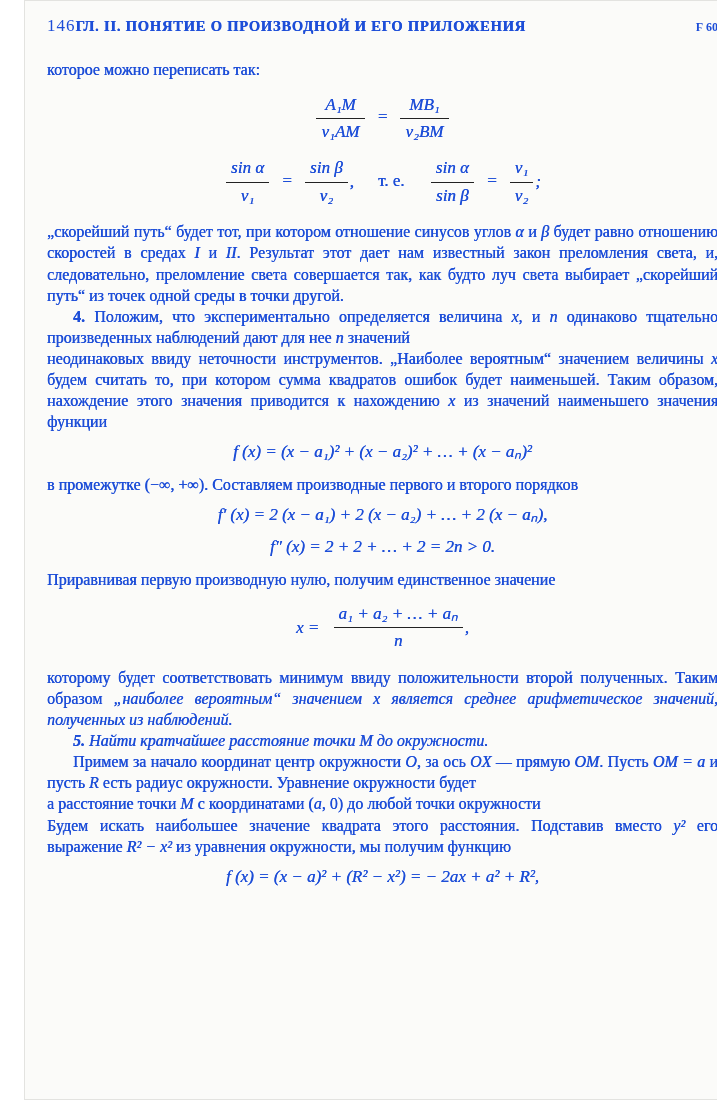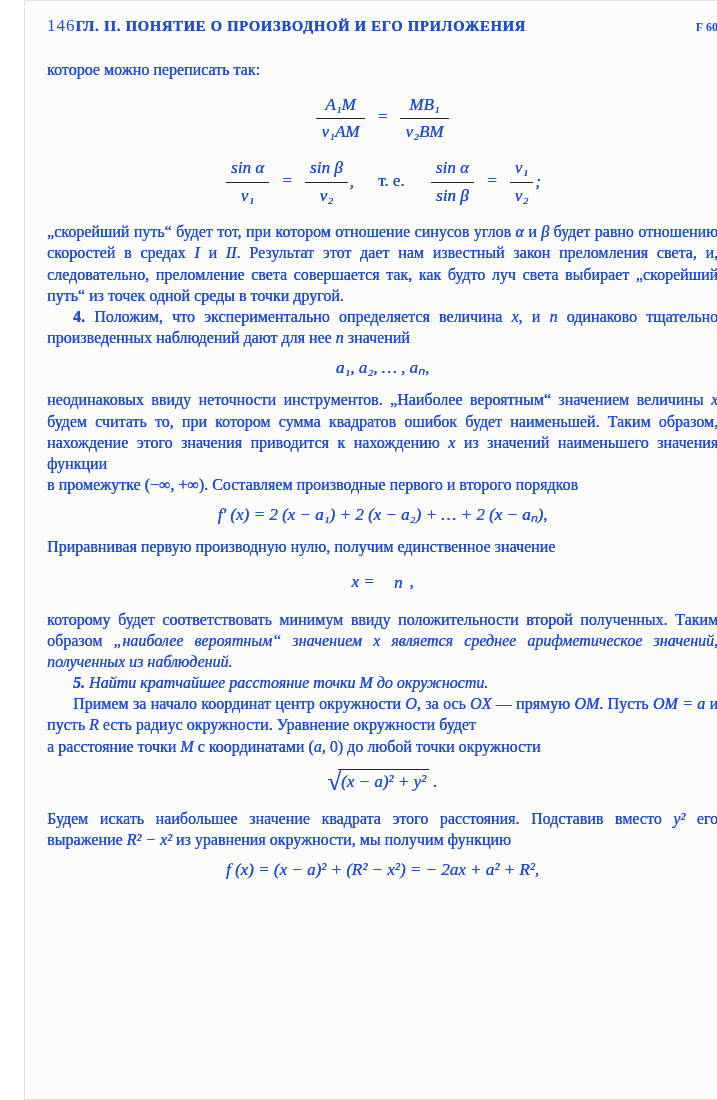--- a/index.html
+++ b/index.html
@@ -100,50 +100,47 @@
     <span class="frac">
       <span class="num">v₁</span>
       <span class="den">v₂</span>
     </span><span class="fp">;</span>
   </div>
 
   <p class="bt"><span>„скорейший путь“ будет тот, при котором отношение синусов углов </span><span class="it">α</span><span> и </span><span class="it">β</span><span> будет равно отношению скоростей в средах </span><span class="it">I</span><span> и </span><span class="it">II</span><span>. Результат этот дает нам известный закон преломления света, и, следовательно, преломление света совершается так, как будто луч света выбирает „скорейший путь“ из точек одной среды в точки другой.</span></p>
 
   <p class="bt indent"><span class="bf">4. </span><span>Положим, что экспериментально определяется величина </span><span class="it">x</span><span>, и </span><span class="it">n</span><span> одинаково тщательно произведенных наблюдений дают для нее </span><span class="it">n</span><span> значений</span></p>
 
-  <div class="formula">a₁, a₂, … , aₙ,</div>
 
   <p class="bt"><span>неодинаковых ввиду неточности инструментов. „Наиболее вероятным“ значением величины </span><span class="it">x</span><span> будем считать то, при котором сумма квадратов ошибок будет наименьшей. Таким образом, нахождение этого значения приводится к нахождению </span><span class="it">x</span><span> из значений наименьшего значения функции</span></p>
 
+  <div class="formula">f (x) = (x − a₁)² + (x − a₂)² + … + (x − aₙ)²</div>
 
   <p class="bt"><span>в промежутке (−∞, +∞). Составляем производные первого и второго порядков</span></p>
 
   <div class="formula">f′ (x) = 2 (x − a₁) + 2 (x − a₂) + … + 2 (x − aₙ),</div>
+  <div class="formula">f″ (x) = 2 + 2 + … + 2 = 2n &gt; 0.</div>
 
   <p class="bt"><span>Приравнивая первую производную нулю, получим единственное значение</span></p>
 
   <div class="formula stack">
     <span class="pre">x =</span>
     <span class="frac">
+      <span class="num">a₁ + a₂ + … + aₙ</span>
       <span class="den">n</span>
     </span><span class="fp">,</span>
   </div>
 
   <p class="bt"><span>которому будет соответствовать минимум ввиду положительности второй полученных. Таким образом </span><span class="it">„наиболее вероятным“ значением x является среднее арифметическое значений, полученных из наблюдений.</span></p>
 
   <p class="bt indent"><span class="it bf">5. </span><span class="it">Найти кратчайшее расстояние точки M до окружности.</span></p>
 
   <p class="bt indent"><span>Примем за начало координат центр окружности </span><span class="it">O</span><span>, за ось </span><span class="it">OX</span><span> — прямую </span><span class="it">OM</span><span>. Пусть </span><span class="it">OM = a</span><span> и пусть </span><span class="it">R</span><span> есть радиус окружности. Уравнение окружности будет</span></p>
 
 
   <p class="bt"><span>а расстояние точки </span><span class="it">M</span><span> с координатами (</span><span class="it">a</span><span>, 0) до любой точки окружности</span></p>
 
-  <div class="formula">
-    <span class="sqrt">
-      <span class="sign">√</span><span class="radicand">(x − a)² + y²</span>
-    </span><span>.</span>
-  </div>
 
   <p class="bt"><span>Будем искать наибольшее значение квадрата этого расстояния. Подставив вместо </span><span class="it">y²</span><span> его выражение </span><span class="it">R² − x²</span><span> из уравнения окружности, мы получим функцию</span></p>
 
   <div class="formula">f (x) = (x − a)² + (R² − x²) = − 2ax + a² + R²,</div>
 
 </div>
 
 </body></html>

